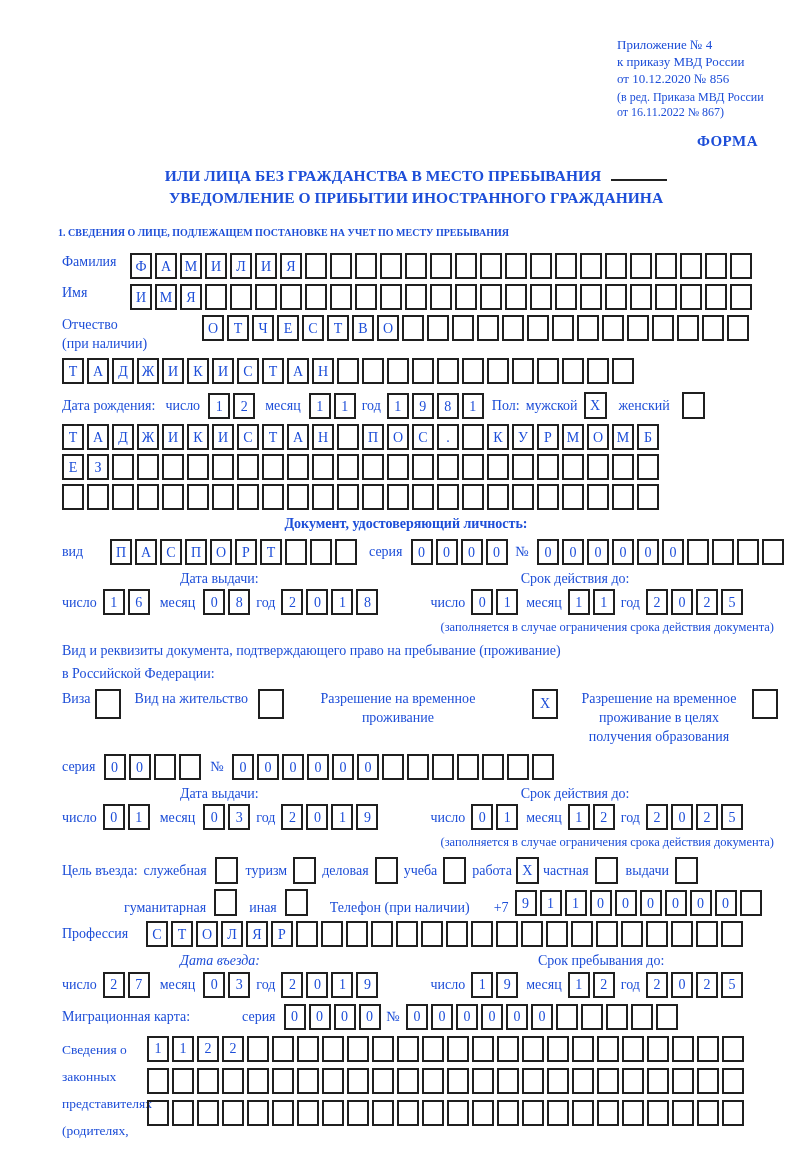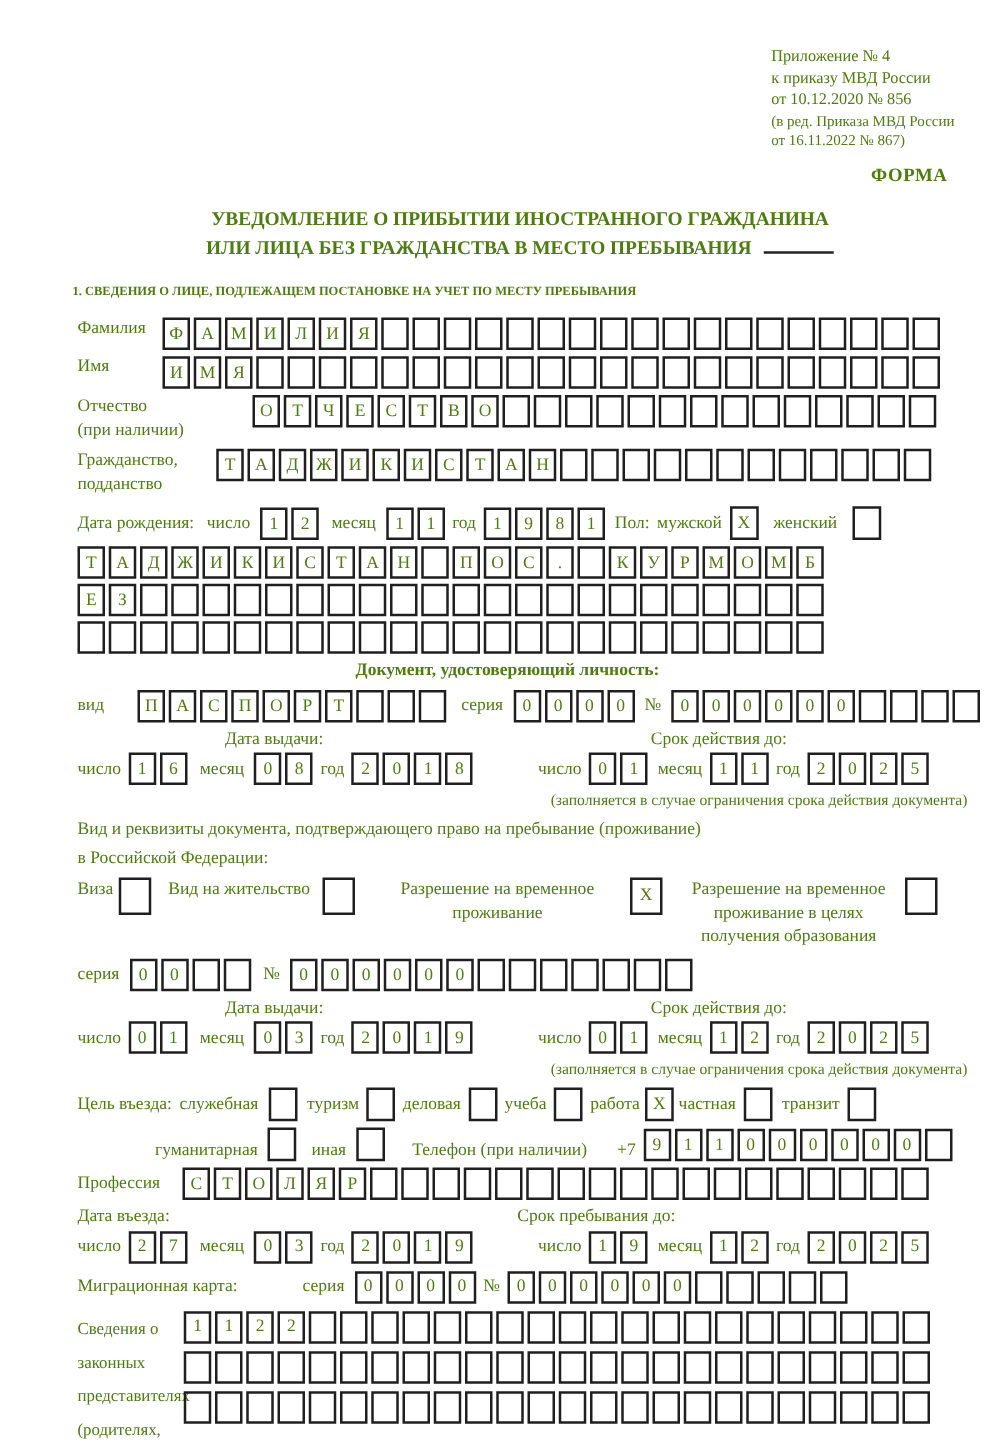--- a/index.html
+++ b/index.html
@@ -3,21 +3,21 @@
 <meta charset="utf-8">
 <style>
   html,body{margin:0;padding:0;background:#ffffff;}
   .page{
     position:relative;
     width:800px;height:1163px;
     box-sizing:border-box;
     padding:36px 10px 0 62px;
     overflow:hidden;
     background:#ffffff;
-    color:#4d7c0f;
+    color:#1d4ed8;
     font-family:"Liberation Serif","DejaVu Serif",serif;
     font-size:14px;
     line-height:1.25;
   }
   
   .hdr{width:185px;margin-left:555px;font-size:13px;line-height:17px;}
   .hdr .small{font-size:12px;line-height:15px;}
   .hdr .gap{height:3px;}
   .forma{margin-top:12px;text-align:right;padding-right:32px;font-weight:bold;font-size:15px;letter-spacing:.5px;}
   
@@ -54,22 +54,22 @@
     <div>Приложение № 4</div>
     <div>к приказу МВД России</div>
     <div>от 10.12.2020 № 856</div>
     <div class="gap"></div>
     <div class="small">(в ред. Приказа МВД России</div>
     <div class="small">от 16.11.2022 № 867)</div>
   </div>
   <div class="forma">ФОРМА</div>
 
   <div class="title">
+    <div><span>ИЛИ ЛИЦА БЕЗ ГРАЖДАНСТВА В МЕСТО ПРЕБЫВАНИЯ</span><span class="uline"></span></div>
     <div>УВЕДОМЛЕНИЕ О ПРИБЫТИИ ИНОСТРАННОГО ГРАЖДАНИНА</div>
-    <div><span>ИЛИ ЛИЦА БЕЗ ГРАЖДАНСТВА В МЕСТО ПРЕБЫВАНИЯ</span><span class="uline"></span></div>
   </div>
 
   <div class="sect">1. СВЕДЕНИЯ О ЛИЦЕ, ПОДЛЕЖАЩЕМ ПОСТАНОВКЕ НА УЧЕТ ПО МЕСТУ ПРЕБЫВАНИЯ</div>
 
   <div class="form">
 
     <div class="row">
       <span class="lbl w68">Фамилия</span>
       <span class="cells">
           <span class="cell">Ф</span>
@@ -155,23 +155,20 @@
           <span class="cell"></span>
           <span class="cell"></span>
           <span class="cell"></span>
           <span class="cell"></span>
           <span class="cell"></span>
           <span class="cell"></span>
         </span>
     </div>
 
     <div class="row">
-      <span class="lbl w111 mlab">
-        <span>Гражданство,</span><br><span>подданство</span>
-      </span>
       <span class="cells">
           <span class="cell">Т</span>
           <span class="cell">А</span>
           <span class="cell">Д</span>
           <span class="cell">Ж</span>
           <span class="cell">И</span>
           <span class="cell">К</span>
           <span class="cell">И</span>
           <span class="cell">С</span>
           <span class="cell">Т</span>
@@ -386,21 +383,21 @@
 
     <div class="permits">
       <span class="pair">
         <span class="optlbl">Виза</span>
         <span class="cbox" style="margin-left:4px;width:26px;height:30px;"></span>
       </span>
       <span class="pair" style="margin-left:14px;">
         <span class="optlbl">Вид на жительство</span>
         <span class="cbox" style="margin-left:10px;width:26px;height:30px;"></span>
       </span>
-      <span class="pair" style="margin-left:14px;">
+      <span class="pair" style="margin-left:14px;gap:28px;">
         <span class="optlbl ctr" style="width:200px;">Разрешение на временное проживание</span>
         <span class="cbox" style="margin-left:6px;width:26px;height:30px;">X</span>
       </span>
       <span class="pair" style="margin-left:12px;">
         <span class="optlbl ctr" style="width:178px;">Разрешение на временное проживание в целях получения образования</span>
         <span class="cbox" style="margin-left:4px;width:26px;height:30px;"></span>
       </span>
     </div>
 
     <div class="row" style="align-items:center;">
@@ -478,21 +475,21 @@
       <span class="sp8">туризм</span>
       <span class="cbox sp6"></span>
       <span class="sp6">деловая</span>
       <span class="cbox sp6"></span>
       <span class="sp6">учеба</span>
       <span class="cbox sp6"></span>
       <span class="sp6">работа</span>
       <span class="cbox sp4" style="margin-left:4px;">X</span>
       <span class="sp4" style="margin-left:4px;">частная</span>
       <span class="cbox sp6"></span>
-      <span class="sp8">транзит</span>
+      <span class="sp8">выдачи</span>
       <span class="cbox sp6"></span>
     </div>
 
     <div class="row" style="align-items:flex-end;">
       <span style="margin-left:62px;">гуманитарная</span>
       <span class="cbox sp8"></span>
       <span class="sp12">иная</span>
       <span class="cbox sp8"></span>
       <span style="margin-left:22px;">Телефон (при наличии)</span>
       <span style="margin-left:24px;">+7</span>
@@ -534,21 +531,21 @@
           <span class="cell"></span>
           <span class="cell"></span>
           <span class="cell"></span>
           <span class="cell"></span>
           <span class="cell"></span>
           <span class="cell"></span>
         </span>
     </div>
 
     <div class="dlabels" style="margin-top:4px;">
-      <span style="">Дата въезда:</span>
+      <span style="margin-left:118px;font-style:italic;">Дата въезда:</span>
       <span style="margin-left:278px;">Срок пребывания до:</span>
     </div>
     <div class="row" style="align-items:center;">
       <span>число</span>
       <span class="cells sp6">
           <span class="cell">2</span>
           <span class="cell">7</span>
         </span>
       <span class="sp10">месяц</span>
       <span class="cells sp8">

